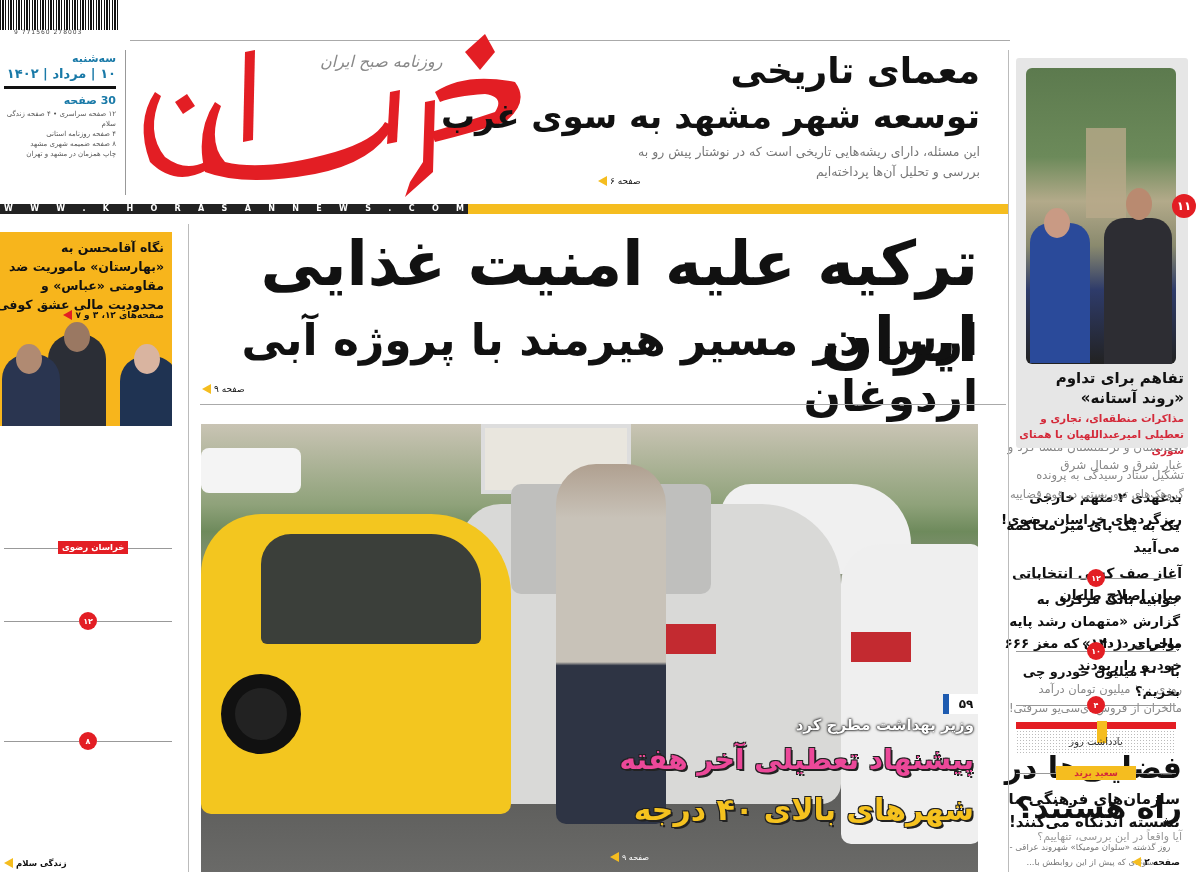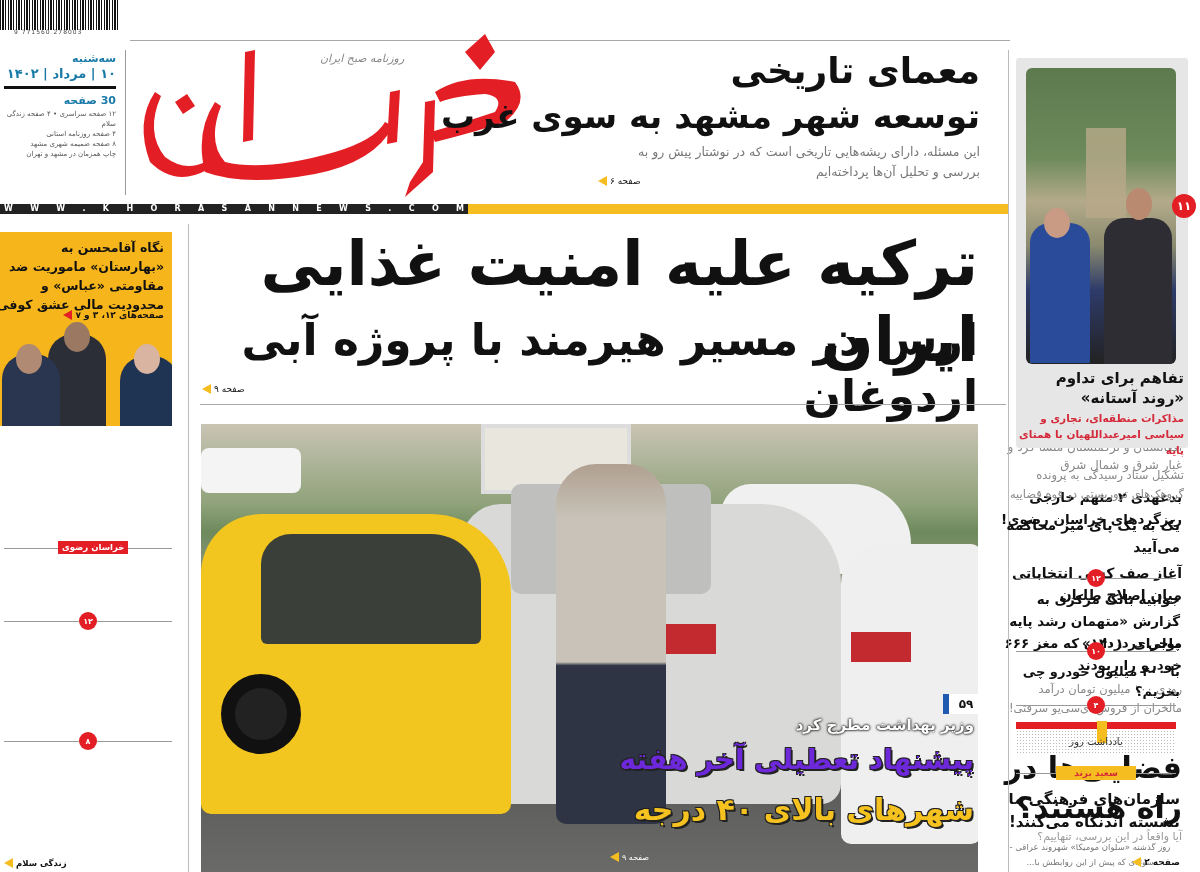--- a/index.html
+++ b/index.html
@@ -16,21 +16,21 @@
   .info .day { color: #1a7aa8; font-weight: bold; font-size: 11px; }
   .info .date { color: #1a7aa8; font-weight: bold; font-size: 13px; margin-top: 1px; }
   .info .lines { font-size: 7px; color: #555; line-height: 10px; margin-top: 2px; }
   .info .sep { height: 3px; background: #111; margin: 5px 0 5px 4px; }
   .info .pages { color: #1a7aa8; font-weight: bold; font-size: 11px; }
   .vline-info { left: 125px; top: 50px; width: 1px; height: 145px; background: #999; }
 
   
   .topline { left: 130px; top: 40px; width: 880px; height: 1px; background: #aaa; }
   .logo { left: 135px; top: 22px; width: 410px; height: 180px; }
-  .logo-sub { left: 320px; top: 52px; font-size: 11px; color: #888; font-style: italic; font-family: "DejaVu Serif", serif; }
+  .logo-sub { left: 320px; top: 52px; font-size: 16px; color: #888; font-style: italic; font-family: "DejaVu Serif", serif; }
 
   
   .webbar { left: 0; top: 204px; width: 468px; height: 10px; background: #222; color: #fff; font-size: 8px; font-weight: bold; direction: ltr; display: flex; justify-content: space-between; padding: 0 4px; line-height: 10px; }
   .webbar-y { left: 468px; top: 204px; width: 540px; height: 10px; background: #f5bd1f; }
 
   
   .feat-title1 { right: 220px; top: 50px; font-size: 36px; font-weight: bold; color: #111; line-height: 42px; }
   .feat-title2 { right: 220px; top: 96px; font-size: 34px; font-weight: bold; color: #111; line-height: 40px; }
   .feat-sum { right: 220px; top: 142px; font-size: 12.5px; color: #777; line-height: 20px; text-align: right; width: 380px; }
   .pageref { font-size: 9px; color: #111; display: inline-flex; align-items: center; gap: 3px; }
@@ -89,21 +89,21 @@
   .ph-car3 { position: absolute; left: 640px; top: 120px; width: 140px; height: 300px; background: #efefef; border-radius: 40px 10px 10px 10px; }
   .ph-car4 { position: absolute; left: 520px; top: 60px; width: 190px; height: 90px; background: #f0f0f0; border-radius: 30px 60px 10px 10px; }
   .ph-man { position: absolute; left: 355px; top: 40px; width: 110px; height: 360px; background: linear-gradient(180deg, #b0a090 0%, #c8c2b8 15%, #c8c2b8 55%, #2e3444 56%, #2e3444 100%); border-radius: 40px 40px 10px 10px; }
   .ph-bldg { position: absolute; left: 280px; top: 0; width: 150px; height: 70px; background: #e9e6de; border: 4px solid #ddd; }
   .ph-amb { position: absolute; left: 0; top: 24px; width: 100px; height: 45px; background: #f4f4f4; border-radius: 8px; }
   .ph-tail { position: absolute; left: 455px; top: 200px; width: 60px; height: 30px; background: #c32a30; }
   .ph-tail2 { position: absolute; left: 650px; top: 208px; width: 60px; height: 30px; background: #c32a30; }
   .ph-plate { position: absolute; left: 742px; top: 270px; width: 40px; height: 20px; background: #fff; border-left: 6px solid #1e5bb0; font-size: 12px; font-weight: bold; color: #111; text-align: center; line-height: 20px; }
 
   .ph-kicker { right: 226px; top: 716px; font-size: 15px; font-weight: bold; color: #fff; text-shadow: 0 0 3px #000, 0 0 2px #000; }
-  .ph-h1 { right: 226px; top: 740px; font-size: 28px; font-weight: bold; color: #6d28d9; line-height: 40px; text-shadow: 2px 2px 0 #222, -1px -1px 0 #222, 1px -1px 0 #222, -1px 1px 0 #222; }
+  .ph-h1 { right: 226px; top: 740px; font-size: 28px; font-weight: bold; color: #ec4899; line-height: 40px; text-shadow: 2px 2px 0 #222, -1px -1px 0 #222, 1px -1px 0 #222, -1px 1px 0 #222; }
   .ph-h2 { right: 226px; top: 788px; font-size: 30px; font-weight: bold; color: #f5c21f; line-height: 44px; text-shadow: 2px 2px 0 #222, -1px -1px 0 #222, 1px -1px 0 #222, -1px 1px 0 #222; }
   .ph-ref { left: 610px; top: 852px; color: #fff; font-size: 8px; }
 
   
   .lcol-line { left: 188px; top: 224px; width: 1px; height: 648px; background: #bbb; }
   .promo { left: 0; top: 232px; width: 172px; height: 194px; background: #f7b51c; overflow: hidden; }
   .promo-title { right: 8px; top: 6px; width: 168px; text-align: right; font-size: 12.5px; font-weight: bold; color: #111; line-height: 19px; }
   .promo-ref { right: 8px; top: 78px; font-size: 9px; font-weight: bold; }
   .promo-ph { position: absolute; bottom: 0; width: 58px; border-radius: 25px 25px 0 0; }
   .promo-ph.a { left: 120px; height: 70px; background: #1f3352; }
@@ -265,21 +265,21 @@
 <div class="abs photo-box"></div>
 <div class="abs photo-img">
   <div class="fountain"></div>
   <div class="p1"></div>
   <div class="p2"></div>
   <div class="h1"></div>
   <div class="h2"></div>
 </div>
 <div class="abs badge rc-b11">۱۱</div>
 <div class="abs rc-title">تفاهم برای تداوم «روند آستانه»</div>
-<div class="abs rc-sub">مذاکرات منطقه‌ای، تجاری و سیاسی امیرعبداللهیان با همتای پایه</div>
+<div class="abs rc-sub">مذاکرات منطقه‌ای، تجاری و تعطیلی امیرعبداللهیان با همتای سوری</div>
 
 <div class="abs rc-s2-kicker">تشکیل ستاد رسیدگی به پرونده گروهک‌های تروریستی در قوه قضاییه</div>
 <div class="abs rc-s2-title">یک به یک پای میز محاکمه می‌آیید</div>
 <div class="abs rc-div1 div-wrap">
   <div class="divline" style="flex:1"></div>
   <div class="badge badge-sm">۱۲</div>
   <div class="divline" style="flex:1"></div>
 </div>
 <div class="abs rc-s3">جوابیه بانک مرکزی به گزارش «متهمان رشد پایه پولی در ۱۴۰۱»</div>
 <div class="abs rc-div2 div-wrap">

